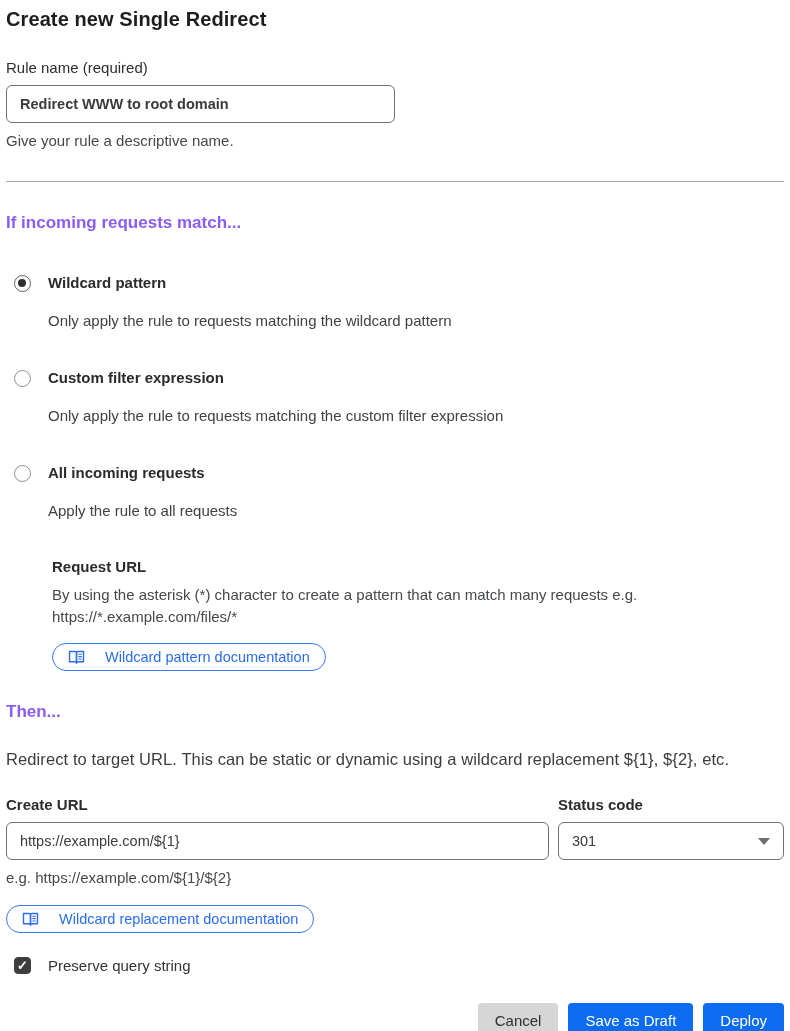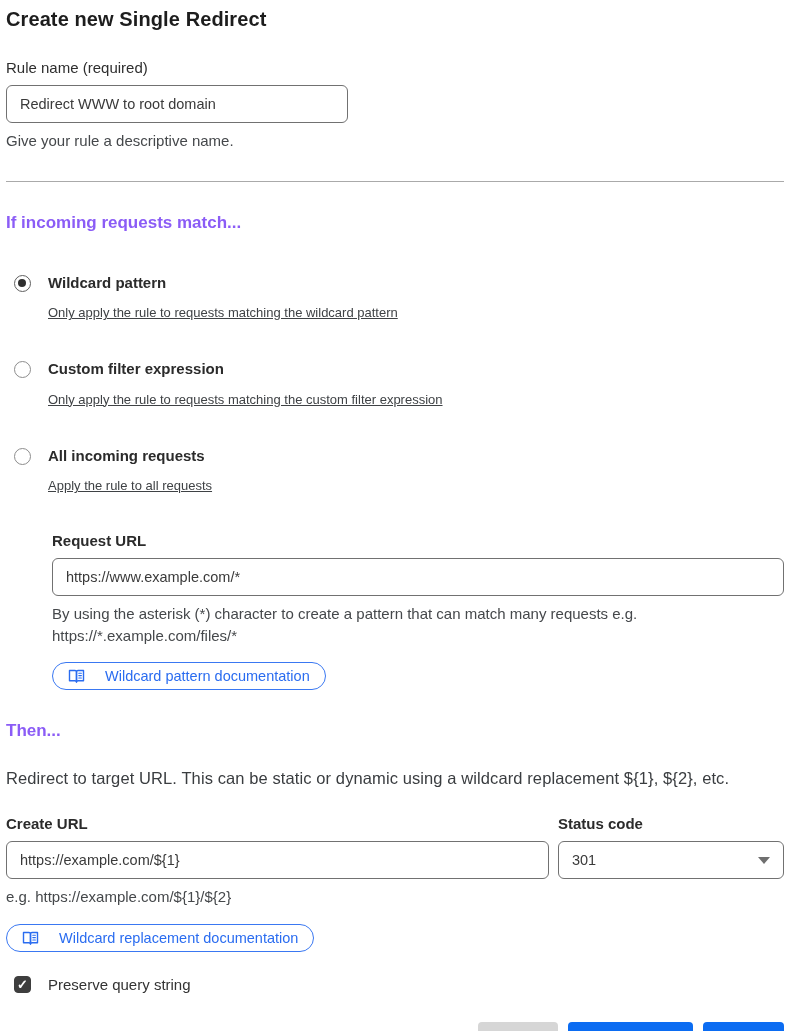--- a/index.html
+++ b/index.html
@@ -31,21 +31,21 @@
     height: 38px;
     border: 1px solid #717171;
     border-radius: 6px;
     padding: 0 13px;
     font-size: 14.5px;
     font-family: "Liberation Sans", sans-serif;
     color: #3a3a3a;
     background: #fff;
     outline: none;
   }
-  .rule-name-input { width: 342px; }
+  .rule-name-input { width: 389px; font-weight: bold; }
   .full-width { width: 100%; }
   .helper {
     font-size: 15px;
     color: #45484b;
     margin-top: 7px;
     line-height: 1.45;
   }
   hr.divider {
     border: none;
     border-top: 1.5px solid #aaaaaa;
@@ -73,21 +73,21 @@
   .radio-circle.checked::after {
     content: "";
     position: absolute;
     left: 3px; top: 3px;
     width: 8px; height: 8px;
     border-radius: 50%;
     background: #2f2f2f;
   }
   .radio-texts { margin-left: 17px; }
   .radio-label { font-size: 15px; font-weight: 700; color: #2b2b2b; line-height: 1.3; }
-  .radio-desc { font-size: 13px; color: #3f4245; margin-top: 13px; line-height: 1.3; text-decoration: underline; }
+  .radio-desc { font-size: 15px; color: #3f4245; margin-top: 19px; line-height: 1.3; }
   
   .request-url-section { margin-top: 16px; margin-left: 46px; }
   .doc-button {
     display: inline-flex;
     align-items: center;
     gap: 20px;
     margin-top: 16px;
     height: 28px;
     padding: 0 15px;
     border: 1.5px solid #3a78f2;
@@ -220,21 +220,20 @@
     <span class="radio-texts">
       <div class="radio-label">All incoming requests</div>
       <div class="radio-desc">Apply the rule to all requests</div>
     </span>
   </div>
 
 </div>
 
 <div class="request-url-section">
   <label class="field-label semibold">Request URL</label>
-  <input class="text-input full-width" type="text" value="https://www.example.com/*" style="">
   <div class="helper">
     <div>By using the asterisk (*) character to create a pattern that can match many requests e.g.</div>
     <div>https://*.example.com/files/*</div>
   </div>
   <button class="doc-button">
     <span>
       <svg width="17" height="15" viewBox="0 0 17 15" fill="none">
         <path d="M1.5 1.5h5.5c.8 0 1.5.6 1.5 1.4v10.1c0-.7-.7-1.3-1.5-1.3H1.5V1.5z" stroke="#2a6cf0" stroke-width="1.4" stroke-linejoin="round"></path>
         <path d="M15.5 1.5H10c-.8 0-1.5.6-1.5 1.4v10.1c0-.7.7-1.3 1.5-1.3h5.5V1.5z" stroke="#2a6cf0" stroke-width="1.4" stroke-linejoin="round"></path>
         <path d="M10.8 4.2h2.6M10.8 6.6h2.6M10.8 9h2.6" stroke="#2a6cf0" stroke-width="1.1" stroke-linecap="round"></path>

